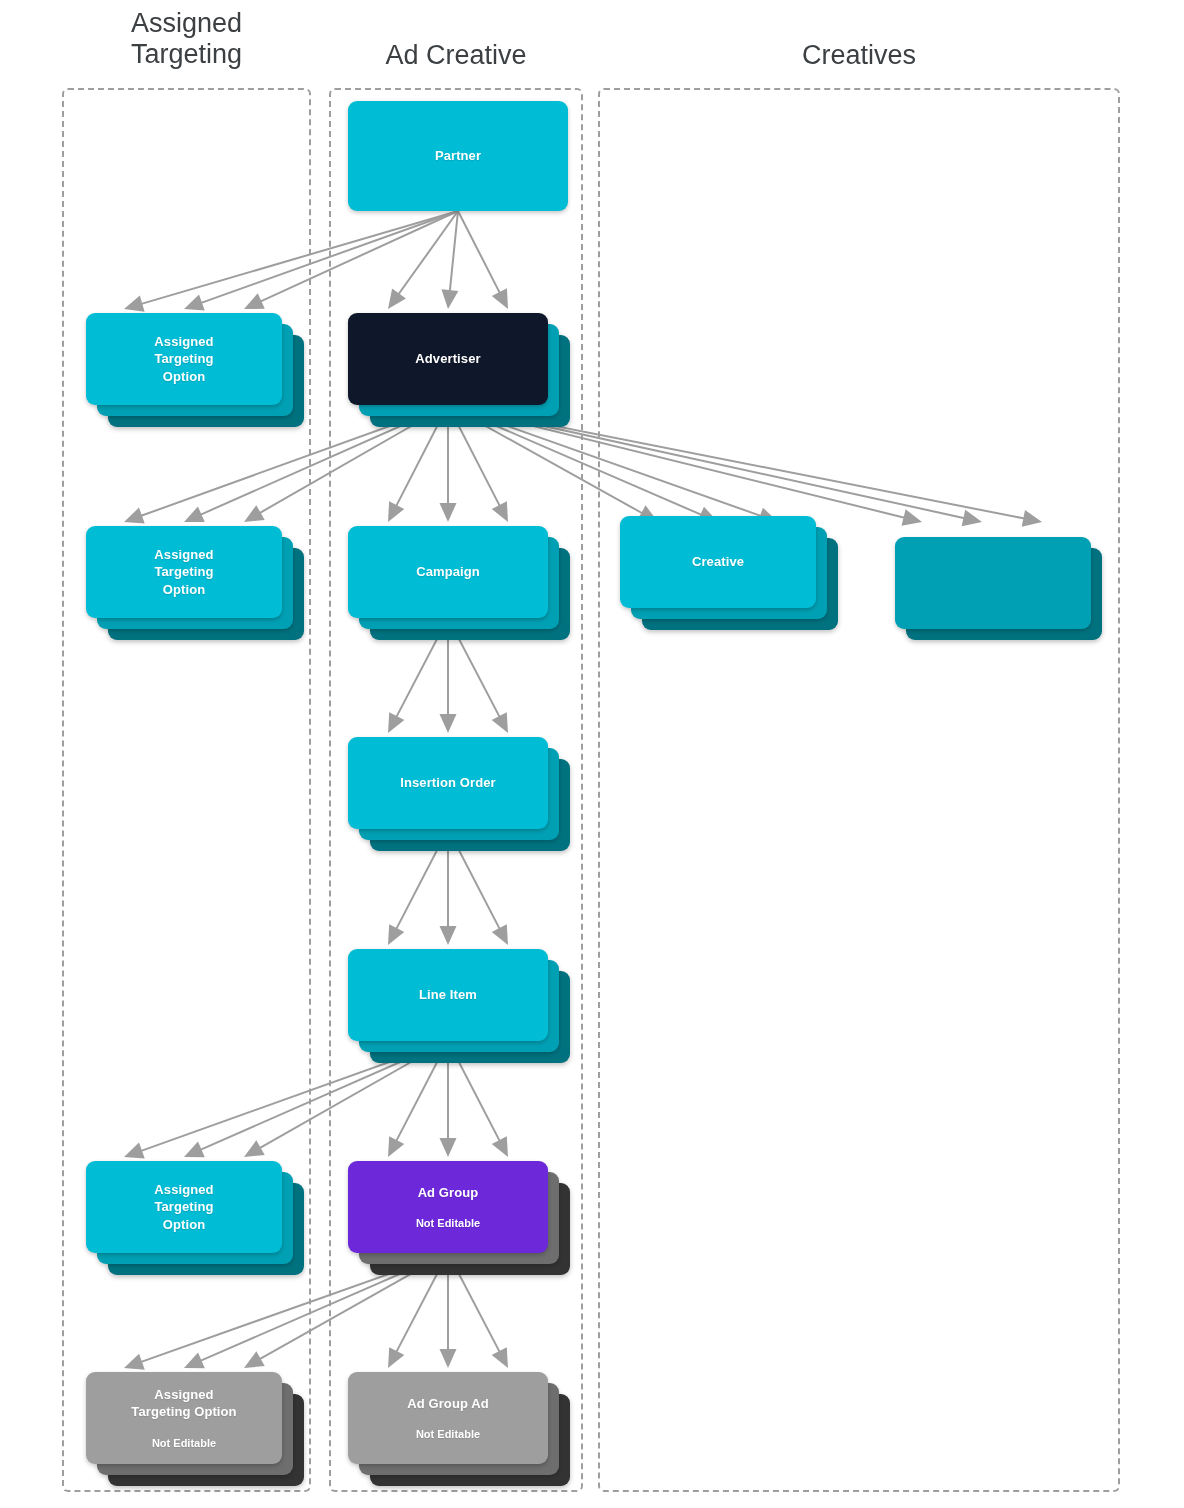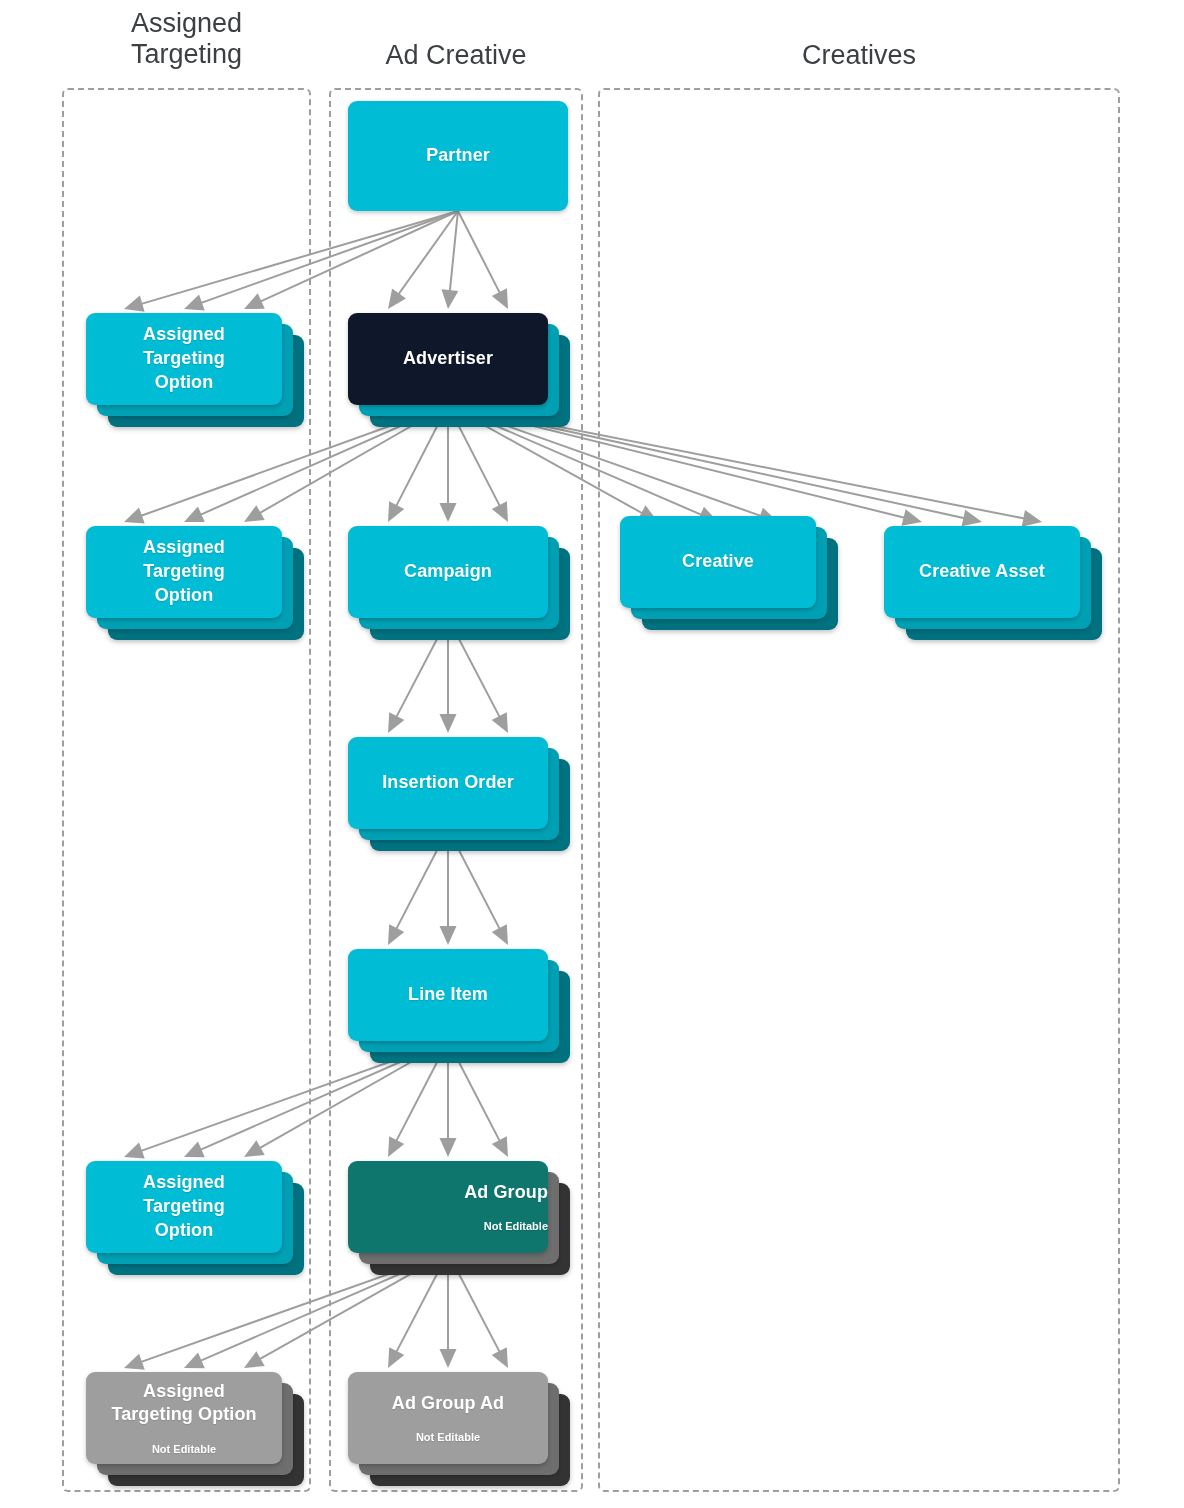--- a/index.html
+++ b/index.html
@@ -68,21 +68,21 @@
     display: flex;
     flex-direction: column;
     align-items: center;
     justify-content: center;
     text-align: center;
     box-shadow: 0 2px 4px rgba(0,0,0,0.22);
   }
   .node-label {
     color: #ffffff;
     font-weight: bold;
-    font-size: 18px;
+    font-size: 13px;
     line-height: 1.32;
     letter-spacing: .1px;
     font-family: "Liberation Sans", sans-serif;
     white-space: pre-line;
     text-shadow: 0 1px 1px rgba(0,0,0,0.12);
   }
   .node-sub {
     color: #ffffff;
     font-weight: bold;
     font-size: 11px;
@@ -294,23 +294,20 @@
       <div class="node" style="left: 620px; top: 516px; width: 220px; height: 116px;">
         <div class="card back2" style="left: 22px; top: 22px; width: 196px; height: 92px; background: rgb(0, 114, 127); box-shadow: rgba(0, 0, 0, 0.25) 0px 2px 5px;"></div>
         <div class="card back1" style="left: 11px; top: 11px; width: 196px; height: 92px; background: rgb(0, 160, 180); box-shadow: rgba(0, 0, 0, 0.2) 0px 2px 4px;"></div>
         <div class="card front" style="width: 196px; height: 92px; background: rgb(0, 188, 212);">
           <div class="node-label" style="color: rgb(255, 255, 255);">Creative</div>
         </div>
       </div>
       <div class="node" style="left: 884px; top: 526px; width: 220px; height: 116px;">
         <div class="card back2" style="left: 22px; top: 22px; width: 196px; height: 92px; background: rgb(0, 114, 127); box-shadow: rgba(0, 0, 0, 0.25) 0px 2px 5px;"></div>
         <div class="card back1" style="left: 11px; top: 11px; width: 196px; height: 92px; background: rgb(0, 160, 180); box-shadow: rgba(0, 0, 0, 0.2) 0px 2px 4px;"></div>
-        <div class="card front" style="width: 196px; height: 92px; background: rgb(0, 188, 212);">
-          <div class="node-label" style="color: rgb(255, 255, 255);">Creative Asset</div>
-        </div>
       </div>
       <div class="node" style="left: 348px; top: 737px; width: 224px; height: 116px;">
         <div class="card back2" style="left: 22px; top: 22px; width: 200px; height: 92px; background: rgb(0, 114, 127); box-shadow: rgba(0, 0, 0, 0.25) 0px 2px 5px;"></div>
         <div class="card back1" style="left: 11px; top: 11px; width: 200px; height: 92px; background: rgb(0, 160, 180); box-shadow: rgba(0, 0, 0, 0.2) 0px 2px 4px;"></div>
         <div class="card front" style="width: 200px; height: 92px; background: rgb(0, 188, 212);">
           <div class="node-label" style="color: rgb(255, 255, 255);">Insertion Order</div>
         </div>
       </div>
       <div class="node" style="left: 348px; top: 949px; width: 224px; height: 116px;">
         <div class="card back2" style="left: 22px; top: 22px; width: 200px; height: 92px; background: rgb(0, 114, 127); box-shadow: rgba(0, 0, 0, 0.25) 0px 2px 5px;"></div>
@@ -324,21 +321,21 @@
         <div class="card back1" style="left: 11px; top: 11px; width: 196px; height: 92px; background: rgb(0, 160, 180); box-shadow: rgba(0, 0, 0, 0.2) 0px 2px 4px;"></div>
         <div class="card front" style="width: 196px; height: 92px; background: rgb(0, 188, 212);">
           <div class="node-label" style="color: rgb(255, 255, 255);">Assigned
 Targeting
 Option</div>
         </div>
       </div>
       <div class="node" style="left: 348px; top: 1161px; width: 224px; height: 116px;">
         <div class="card back2" style="left: 22px; top: 22px; width: 200px; height: 92px; background: rgb(51, 51, 51); box-shadow: rgba(0, 0, 0, 0.25) 0px 2px 5px;"></div>
         <div class="card back1" style="left: 11px; top: 11px; width: 200px; height: 92px; background: rgb(110, 110, 110); box-shadow: rgba(0, 0, 0, 0.2) 0px 2px 4px;"></div>
-        <div class="card front" style="width: 200px; height: 92px; background: #0f766e; align-items: flex-end;">
+        <div class="card front" style="width: 200px; height: 92px; background: #6d28d9;">
           <div class="node-label" style="color: rgb(255, 255, 255);">Ad Group</div>
           <div class="node-sub" style="color: rgb(255, 255, 255);">Not Editable</div>
         </div>
       </div>
       <div class="node" style="left: 86px; top: 1372px; width: 220px; height: 116px;">
         <div class="card back2" style="left: 22px; top: 22px; width: 196px; height: 92px; background: rgb(51, 51, 51); box-shadow: rgba(0, 0, 0, 0.25) 0px 2px 5px;"></div>
         <div class="card back1" style="left: 11px; top: 11px; width: 196px; height: 92px; background: rgb(110, 110, 110); box-shadow: rgba(0, 0, 0, 0.2) 0px 2px 4px;"></div>
         <div class="card front" style="width: 196px; height: 92px; background: rgb(158, 158, 158);">
           <div class="node-label" style="color: rgb(255, 255, 255);">Assigned
 Targeting Option</div>

